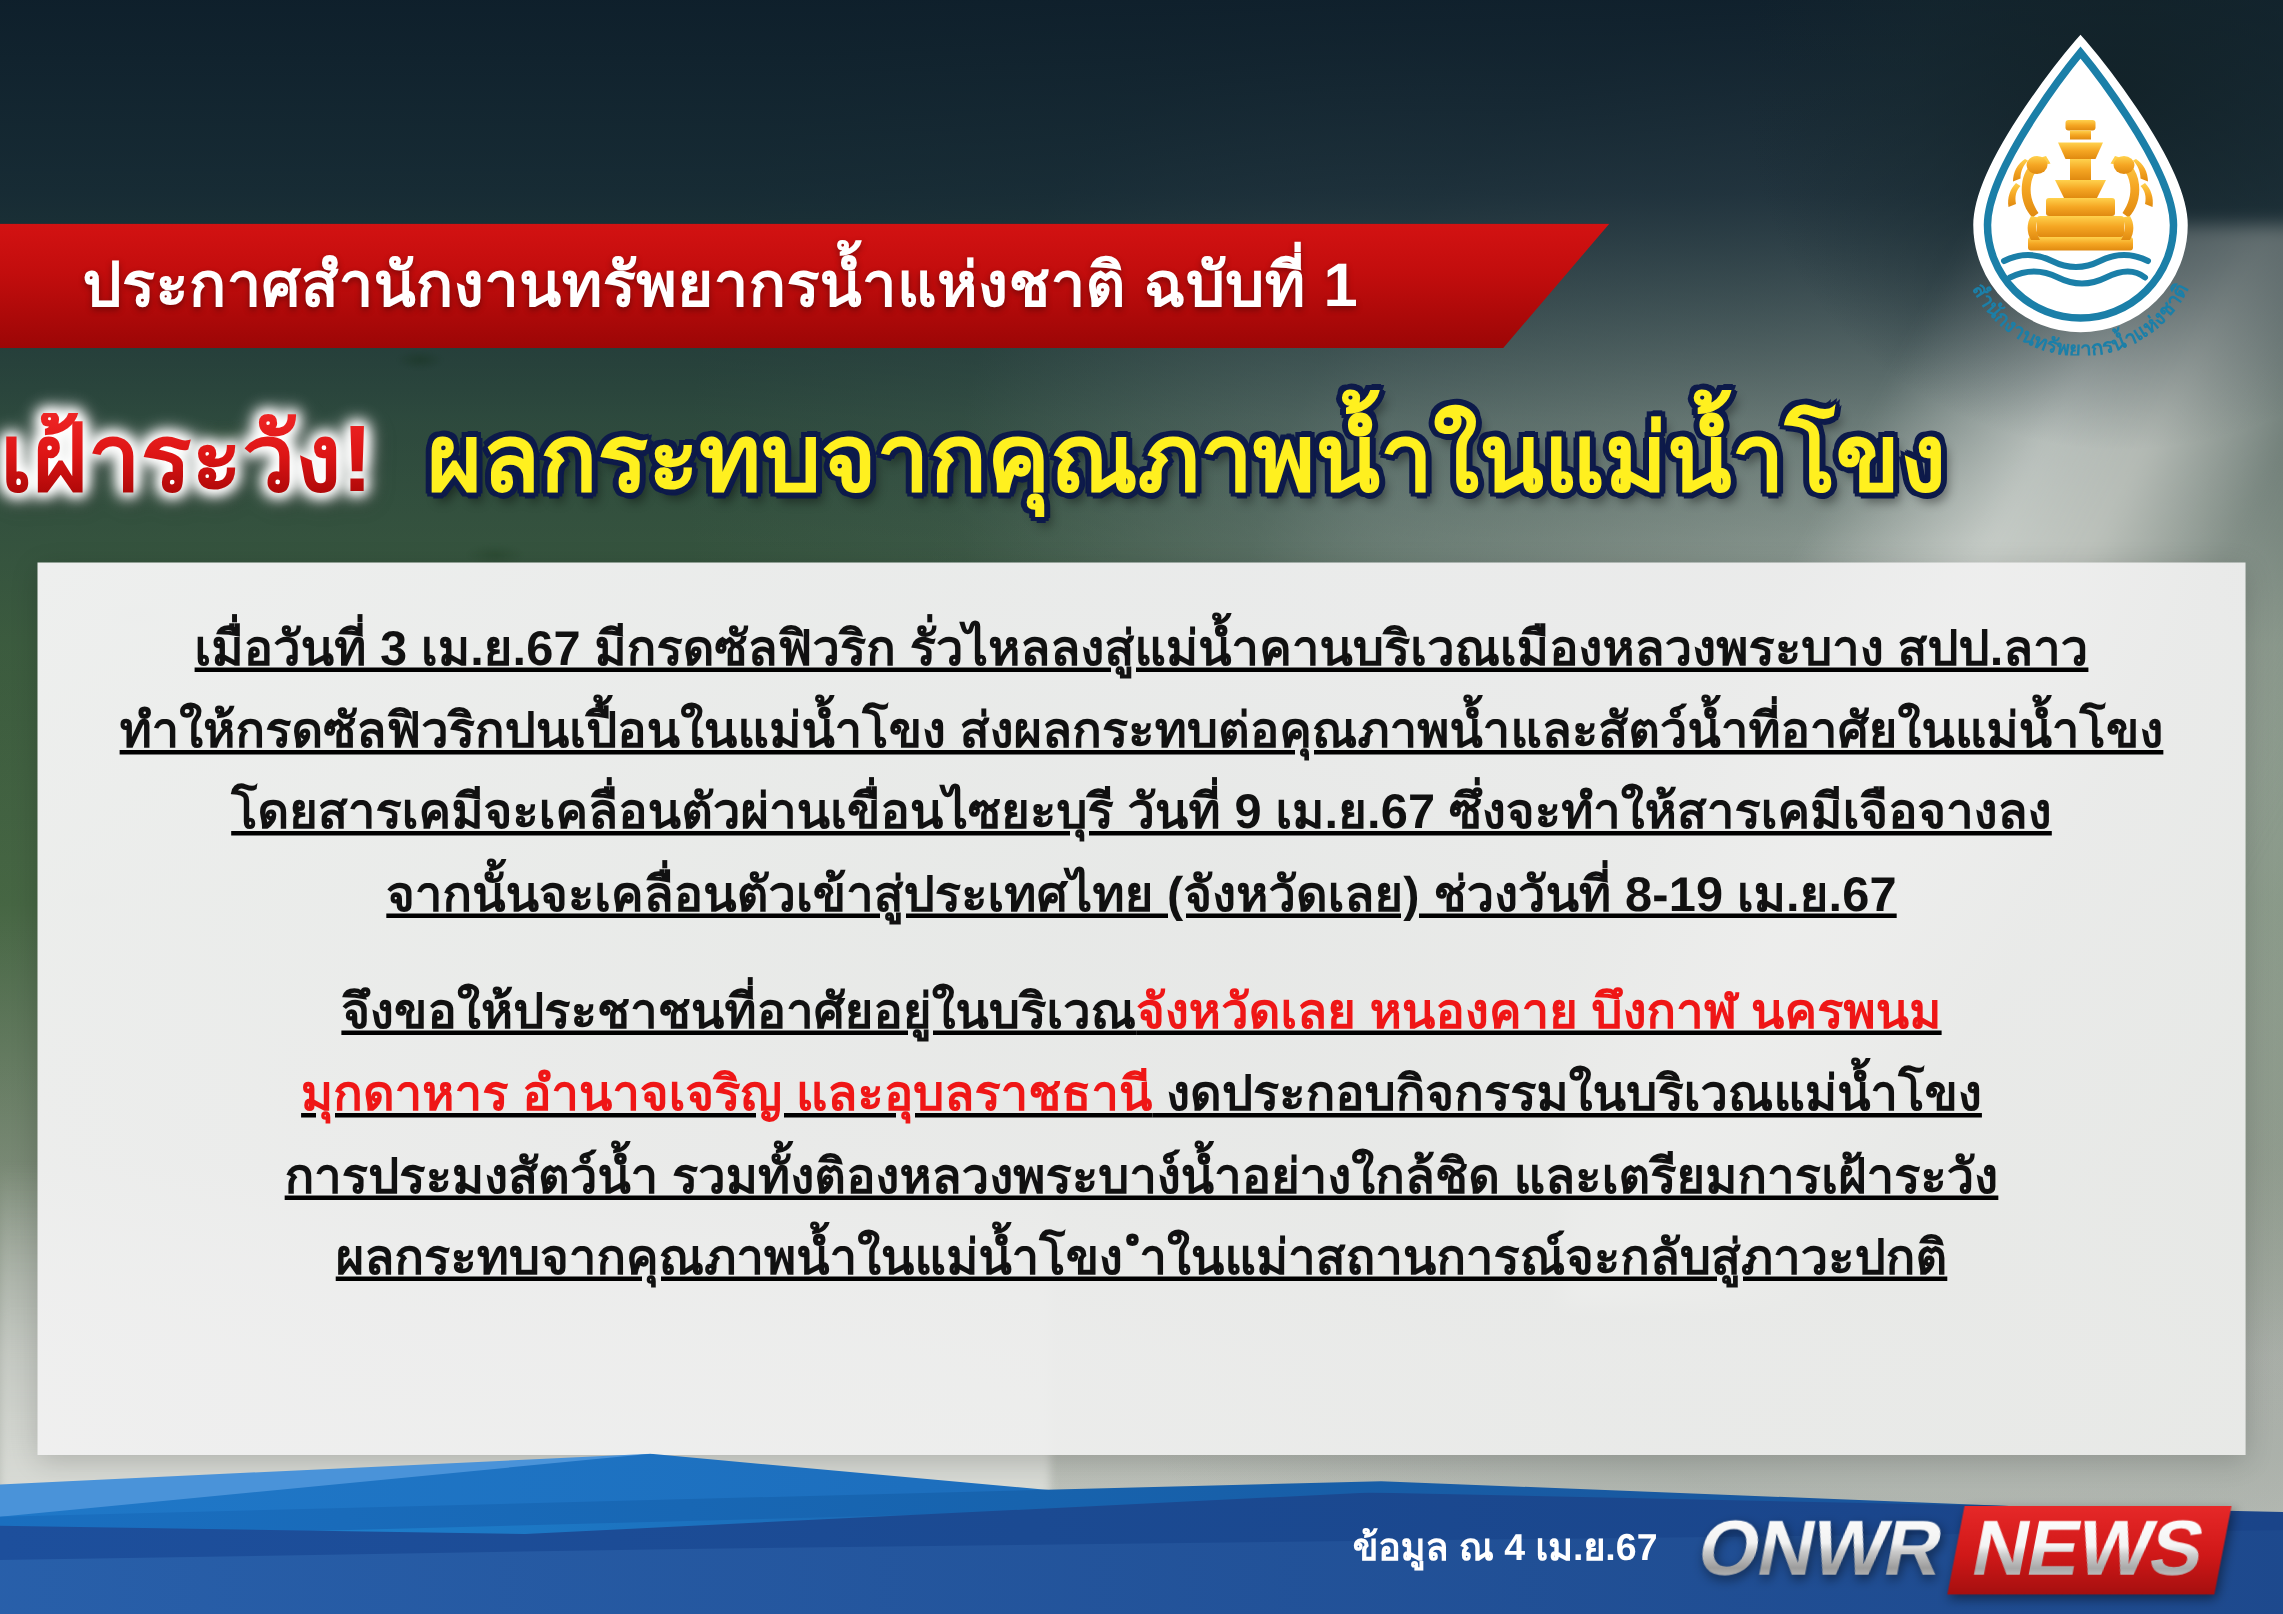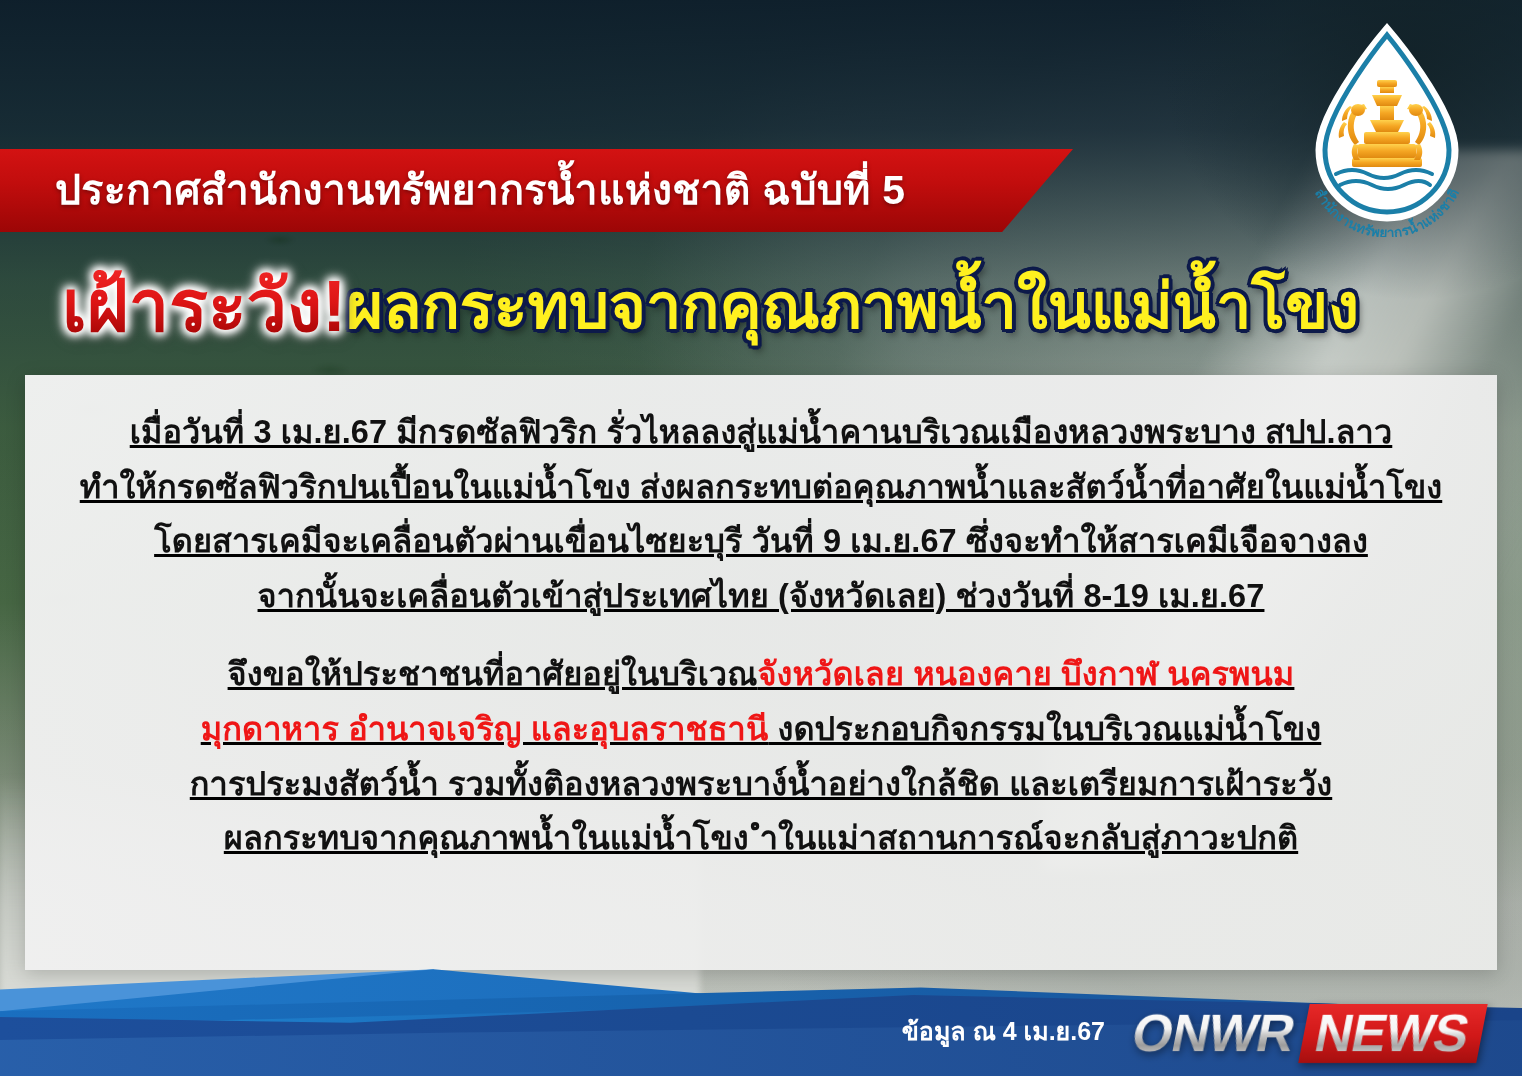--- a/index.html
+++ b/index.html
@@ -102,38 +102,38 @@
   .headline-row {
     position: absolute;
     left: 0;
     top: 258px;
     width: 1522px;
     height: 96px;
     display: flex;
     align-items: center;
   }
   .headline-alert {
-    margin-left: 62px;
-    font-size: 72px;
+    font-size: 63px;
     font-weight: 700;
     line-height: 1;
     white-space: nowrap;
     color: #cc1111;
     background: linear-gradient(to bottom, #ef2525 0%, #dd1515 45%, #9e0404 100%);
     -webkit-background-clip: text;
     background-clip: text;
     -webkit-text-fill-color: transparent;
     text-shadow: none;
     filter:
       drop-shadow(0 0 5px #ffffff)
       drop-shadow(0 0 5px #ffffff)
       drop-shadow(0 0 3px #ffffff)
       drop-shadow(2px 3px 4px rgba(0,0,0,0.4));
   }
   .headline-main {
+    margin-left: 36px;
     font-size: 63px;
     font-weight: 700;
     line-height: 1;
     white-space: nowrap;
     color: #fff01f;
     text-shadow:
       -3px 0 0 #0d1a4a, 3px 0 0 #0d1a4a, 0 -3px 0 #0d1a4a, 0 3px 0 #0d1a4a,
       -3px -3px 0 #0d1a4a, 3px -3px 0 #0d1a4a, -3px 3px 0 #0d1a4a, 3px 3px 0 #0d1a4a,
       -4px 1px 0 #0d1a4a, 4px 1px 0 #0d1a4a, 1px 4px 0 #0d1a4a, 1px -4px 0 #0d1a4a,
       4px 6px 7px rgba(0,0,0,0.45);
@@ -321,21 +321,21 @@
       </g>
 
       <path id="arcPath" d="M16 148 A 80 80 0 0 0 174 148" fill="none"></path>
       <text font-size="13.5" font-weight="700" fill="#1b7fa8">
         <textPath href="#arcPath" startOffset="50%" text-anchor="middle">สำนักงานทรัพยากรน้ำแห่งชาติ</textPath>
       </text>
     </svg>
   </div>
 
   <div class="red-banner">
-    <div class="red-banner-text">ประกาศสำนักงานทรัพยากรน้ำแห่งชาติ ฉบับที่ 5</div>
+    <div class="red-banner-text">ประกาศสำนักงานทรัพยากรน้ำแห่งชาติ ฉบับที่ 1</div>
   </div>
 
   <div class="headline-row">
     <div class="headline-alert">เฝ้าระวัง!</div>
     <div class="headline-main">ผลกระทบจากคุณภาพน้ำในแม่น้ำโขง</div>
   </div>
 
   <div class="content-panel">
 
     <div class="para p1">

